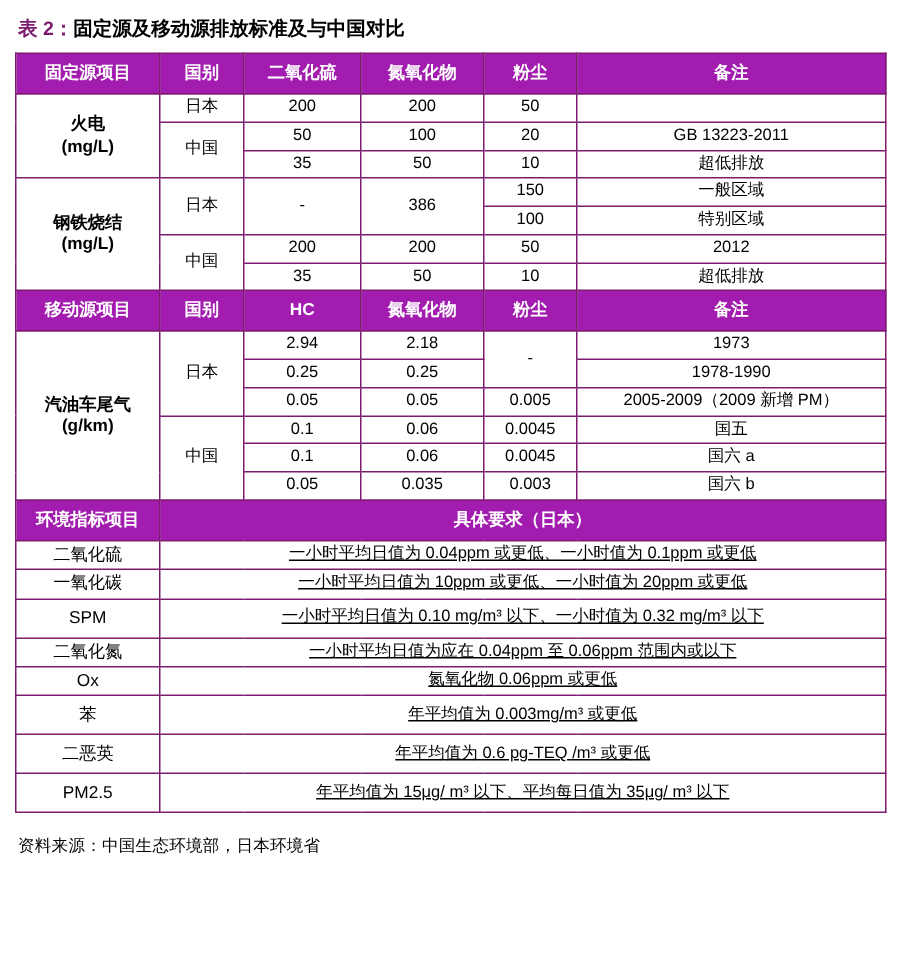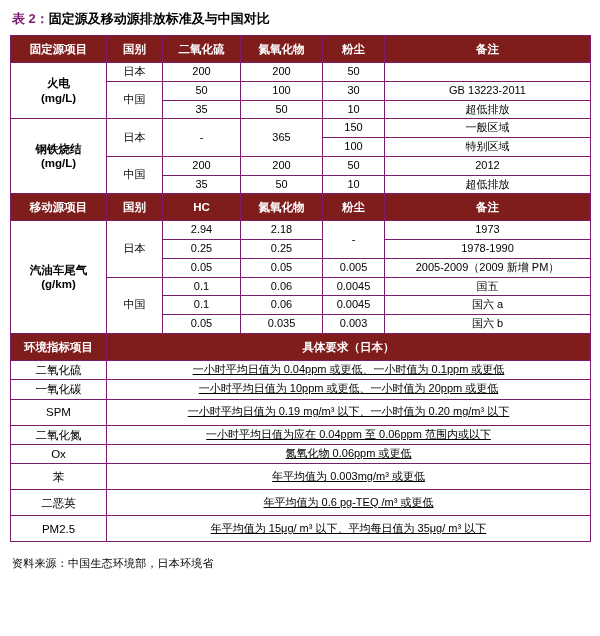--- a/index.html
+++ b/index.html
@@ -26,21 +26,21 @@
   }
   td,th{
     border:1px solid #7d1c6e;
     text-align:center;
     vertical-align:middle;
     padding:2px 1px;
     line-height:1.25;
     font-weight:normal;
   }
   .hdr{
-    background:#7f1d1d;
+    background:#a21caf;
     color:#ffffff;
     font-weight:bold;
     font-size:11.5px;
     height:22px;
   }
   .rowh{
     font-weight:bold;
     font-size:11.5px;
   }
   .cellnum{font-size:11px;margin-left:44px;}
@@ -92,38 +92,38 @@
         <td>日本</td>
         <td class="cellnum">200</td>
         <td class="cellnum">200</td>
         <td class="cellnum">50</td>
         <td></td>
       </tr>
       <tr>
         <td rowspan="2">中国</td>
         <td class="cellnum">50</td>
         <td class="cellnum">100</td>
-        <td class="cellnum">30</td>
+        <td class="cellnum">20</td>
         <td>GB 13223-2011</td>
       </tr>
       <tr>
         <td class="cellnum">35</td>
         <td class="cellnum">50</td>
         <td class="cellnum">10</td>
         <td>超低排放</td>
       </tr>
 
       <tr>
         <td rowspan="4" class="rowh">
           <div>钢铁烧结</div>
           <div>(mg/L)</div>
         </td>
         <td rowspan="2">日本</td>
         <td rowspan="2" class="cellnum">-</td>
-        <td rowspan="2" class="cellnum">365</td>
+        <td rowspan="2" class="cellnum">386</td>
         <td class="cellnum">150</td>
         <td>一般区域</td>
       </tr>
       <tr>
         <td class="cellnum">100</td>
         <td>特别区域</td>
       </tr>
       <tr>
         <td rowspan="2">中国</td>
         <td class="cellnum">200</td>
@@ -197,21 +197,21 @@
       <tr>
         <td class="envlabel">二氧化硫</td>
         <td class="envval leftpad" colspan="5">一小时平均日值为 0.04ppm 或更低、一小时值为 0.1ppm 或更低</td>
       </tr>
       <tr>
         <td class="envlabel">一氧化碳</td>
         <td class="envval leftpad" colspan="5">一小时平均日值为 10ppm 或更低、一小时值为 20ppm 或更低</td>
       </tr>
       <tr class="tall">
         <td class="envlabel">SPM</td>
-        <td class="envval leftpad" colspan="5">一小时平均日值为 0.19 mg/m³ 以下、一小时值为 0.20 mg/m³ 以下</td>
+        <td class="envval leftpad" colspan="5">一小时平均日值为 0.10 mg/m³ 以下、一小时值为 0.32 mg/m³ 以下</td>
       </tr>
       <tr>
         <td class="envlabel">二氧化氮</td>
         <td class="envval leftpad" colspan="5">一小时平均日值为应在 0.04ppm 至 0.06ppm 范围内或以下</td>
       </tr>
       <tr>
         <td class="envlabel">Ox</td>
         <td class="envval leftpad" colspan="5">氮氧化物 0.06ppm 或更低</td>
       </tr>
       <tr class="tall">

